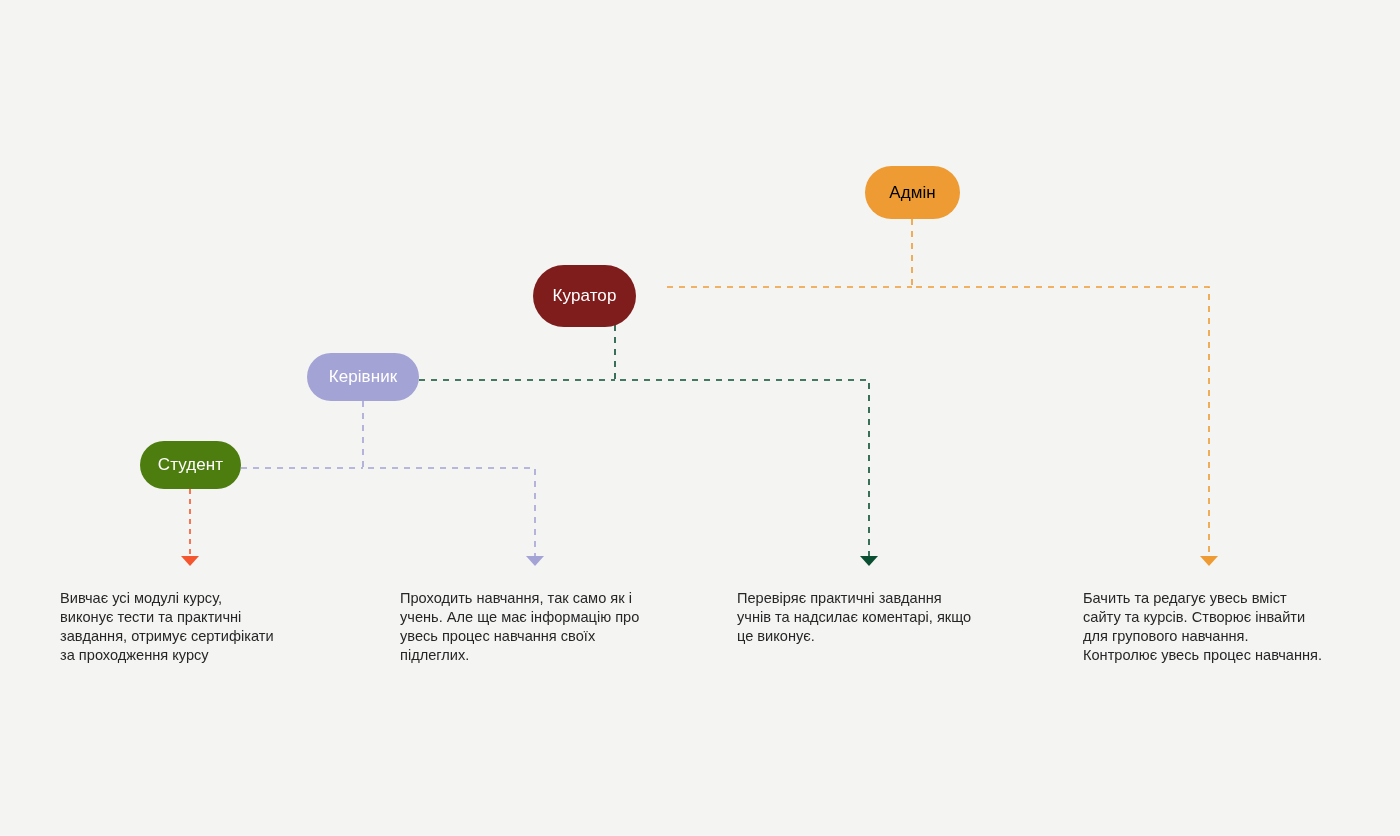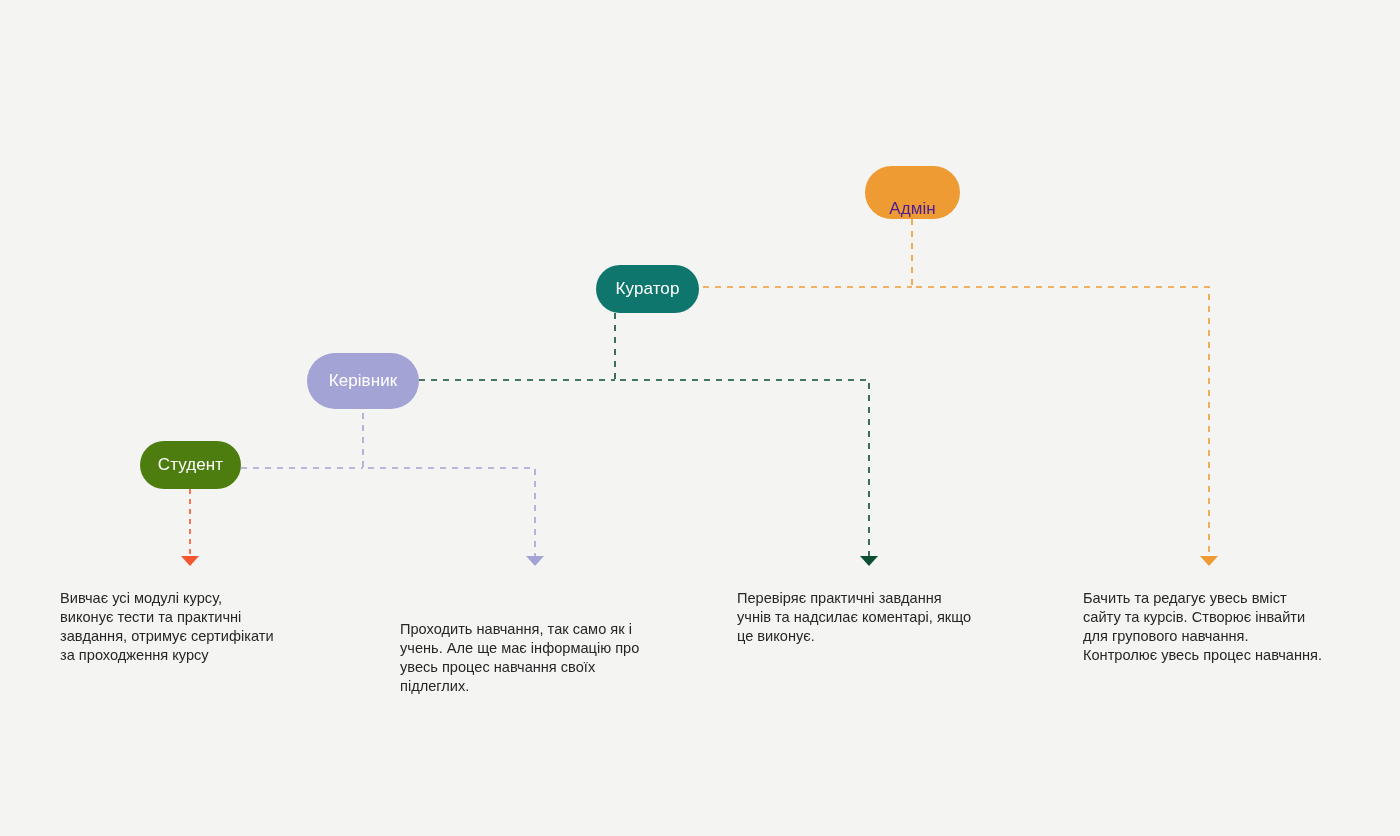--- a/index.html
+++ b/index.html
@@ -61,36 +61,36 @@
       <polygon points="860,556 878,556 869,566" fill="#0b4f32"></polygon>
       <polyline points="419,380 615,380" fill="none" stroke="#0b4f32" stroke-width="1.6" stroke-dasharray="6 6"></polyline>
       <polyline points="912,219 912,287 1209,287 1209,556" fill="none" stroke="#ee9b33" stroke-width="1.6" stroke-dasharray="6 6"></polyline>
       <polygon points="1200,556 1218,556 1209,566" fill="#ee9b33"></polygon>
       <polyline points="667,287 912,287" fill="none" stroke="#ee9b33" stroke-width="1.6" stroke-dasharray="6 6"></polyline>
     </svg>
   <div id="nodes">
       <div class="node" style="left: 140px; top: 441px; width: 101px; height: 48px; background: #4d7c0f; color: rgb(255, 255, 255);">
         <span>Студент</span>
       </div>
-      <div class="node" style="left: 307px; top: 353px; width: 112px; height: 56px; background: rgb(163, 163, 213); color: rgb(255, 255, 255);">
+      <div class="node" style="left: 307px; top: 353px; width: 112px; height: 48px; background: rgb(163, 163, 213); color: rgb(255, 255, 255);">
         <span>Керівник</span>
       </div>
-      <div class="node" style="left: 596px; top: 265px; width: 103px; height: 48px; background: #0f766e; color: rgb(255, 255, 255);">
+      <div class="node" style="left: 533px; top: 265px; width: 103px; height: 62px; background: #7f1d1d; color: rgb(255, 255, 255);">
         <span>Куратор</span>
       </div>
-      <div class="node" style="left: 865px; top: 166px; width: 95px; height: 53px; background: rgb(238, 155, 51); color: #4c1d95; align-items: flex-end;">
+      <div class="node" style="left: 865px; top: 166px; width: 95px; height: 53px; background: rgb(238, 155, 51); color: #000000;">
         <span>Адмін</span>
       </div>
     </div>
   <div id="descs">
       <div class="desc" style="left: 60px; top: 589px; width: 300px;">Вивчає усі модулі курсу,
 виконує тести та практичні
 завдання, отримує сертифікати
 за проходження курсу</div>
-      <div class="desc" style="left: 400px; top: 620px; width: 275px;">Проходить навчання, так само як і
+      <div class="desc" style="left: 400px; top: 589px; width: 275px;">Проходить навчання, так само як і
 учень. Але ще має інформацію про
 увесь процес навчання своїх
 підлеглих.</div>
       <div class="desc" style="left: 737px; top: 589px; width: 280px;">Перевіряє практичні завдання
 учнів та надсилає коментарі, якщо
 це виконує.</div>
       <div class="desc" style="left: 1041px; top: 589px; width: 300px; margin-left: 42px;">Бачить та редагує увесь вміст
 сайту та курсів. Створює інвайти
 для групового навчання.
 Контролює увесь процес навчання.</div>

